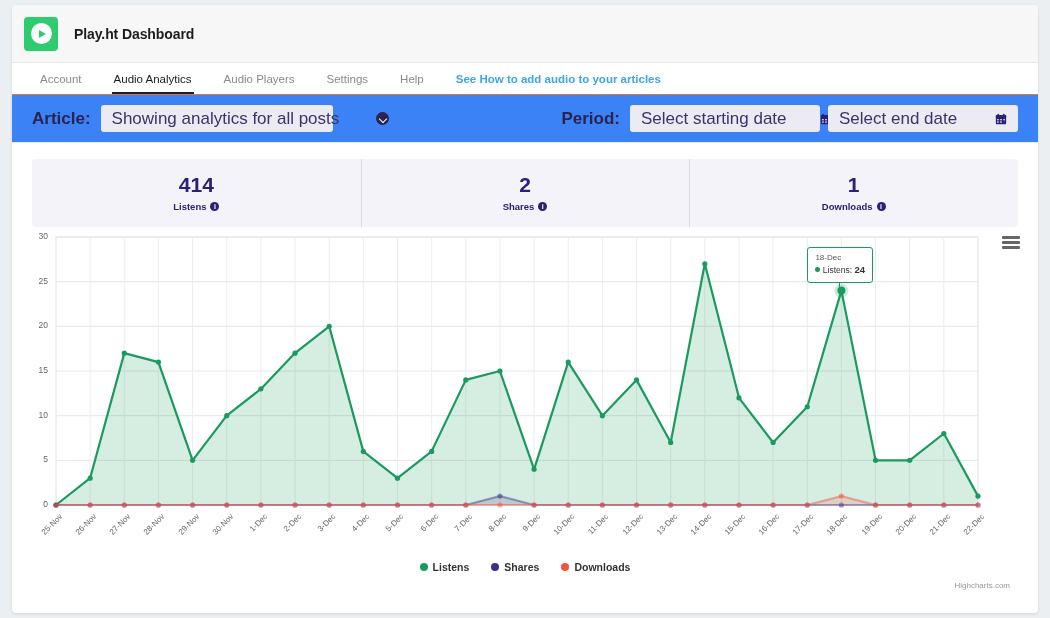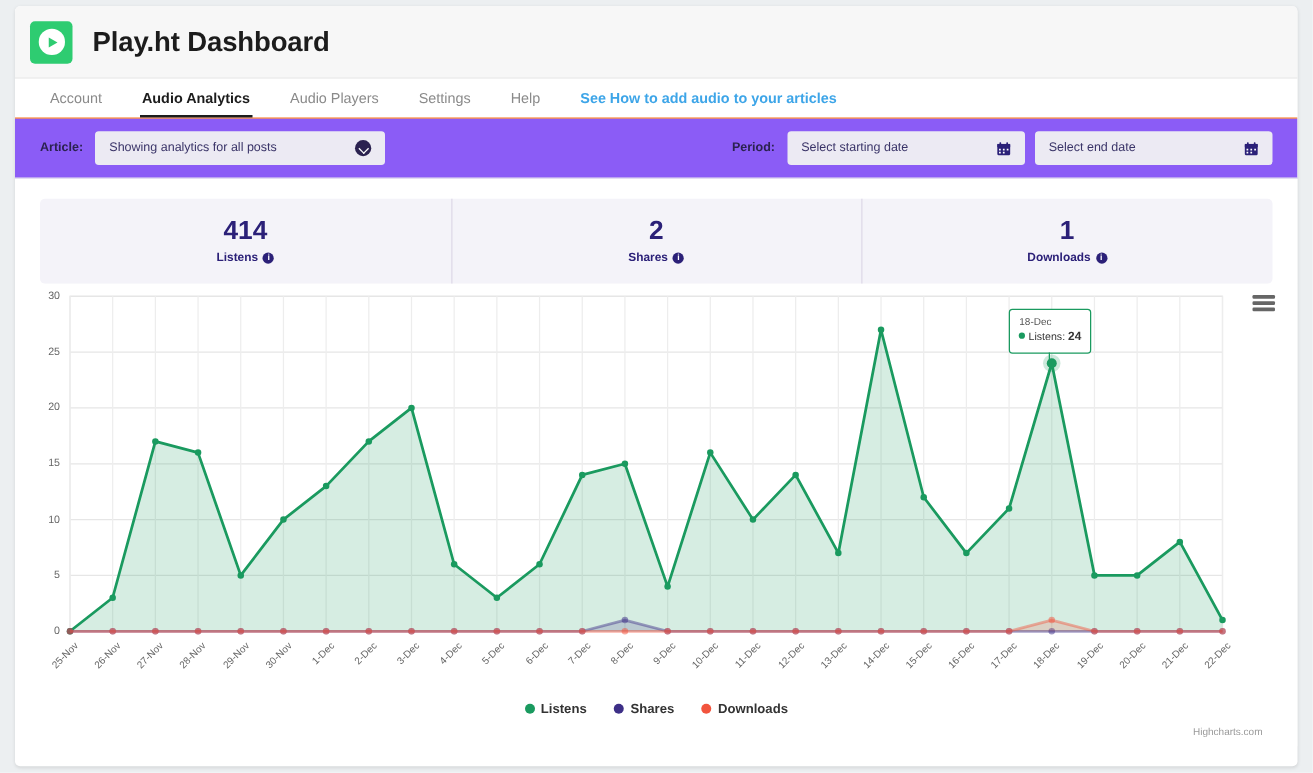--- a/index.html
+++ b/index.html
@@ -37,55 +37,55 @@
     display: flex; align-items: center; justify-content: center;
   }
   .logo .tri {
     width: 0; height: 0; margin-left: 2px;
     border-left: 7px solid #2ecc71;
     border-top: 4.5px solid transparent;
     border-bottom: 4.5px solid transparent;
   }
   .app-title {
     margin-left: 16px;
-    font-size: 22px; font-weight: bold; color: #1c1c1c;
+    font-size: 14px; font-weight: bold; color: #1c1c1c;
     letter-spacing: -0.1px;
   }
 
   
   .tabbar {
     height: 32px; background: #fff;
     display: flex; align-items: stretch;
     padding-left: 12px;
     border-bottom: 1px solid #f97316;
     font-size: 11.5px;
   }
   .tab {
     display: flex; align-items: center;
     padding: 0 16px;
     color: #8a8a8a;
     white-space: nowrap;
     position: relative;
     cursor: pointer;
   }
-  .tab.active { color: #1c1c1c; font-weight: bold; }
+  .tab.active { color: #1c1c1c; font-weight: normal; }
   .tab.active::after {
     content: ""; position: absolute;
     left: 14px; right: 14px; bottom: 0;
     height: 2px; background: #1c1c1c;
   }
   .tab.link { color: #3da5e8; font-weight: bold; }
 
   
   .filters {
-    height: 48px; background: #8b5cf6;
+    height: 48px; background: #3b82f6;
     display: flex; align-items: center;
     padding: 0 20px;
     border-bottom: 1px solid #ececec;
-    font-size: 10px;
+    font-size: 17px;
   }
   .flabel { font-weight: bold; color: #2b2250; margin-right: 10px; white-space: nowrap; }
   .field {
     background: #eceaf3;
     border-radius: 3px;
     height: 27px;
     display: flex; align-items: center;
     padding: 0 11px;
     color: #3a3468;
     cursor: pointer;

